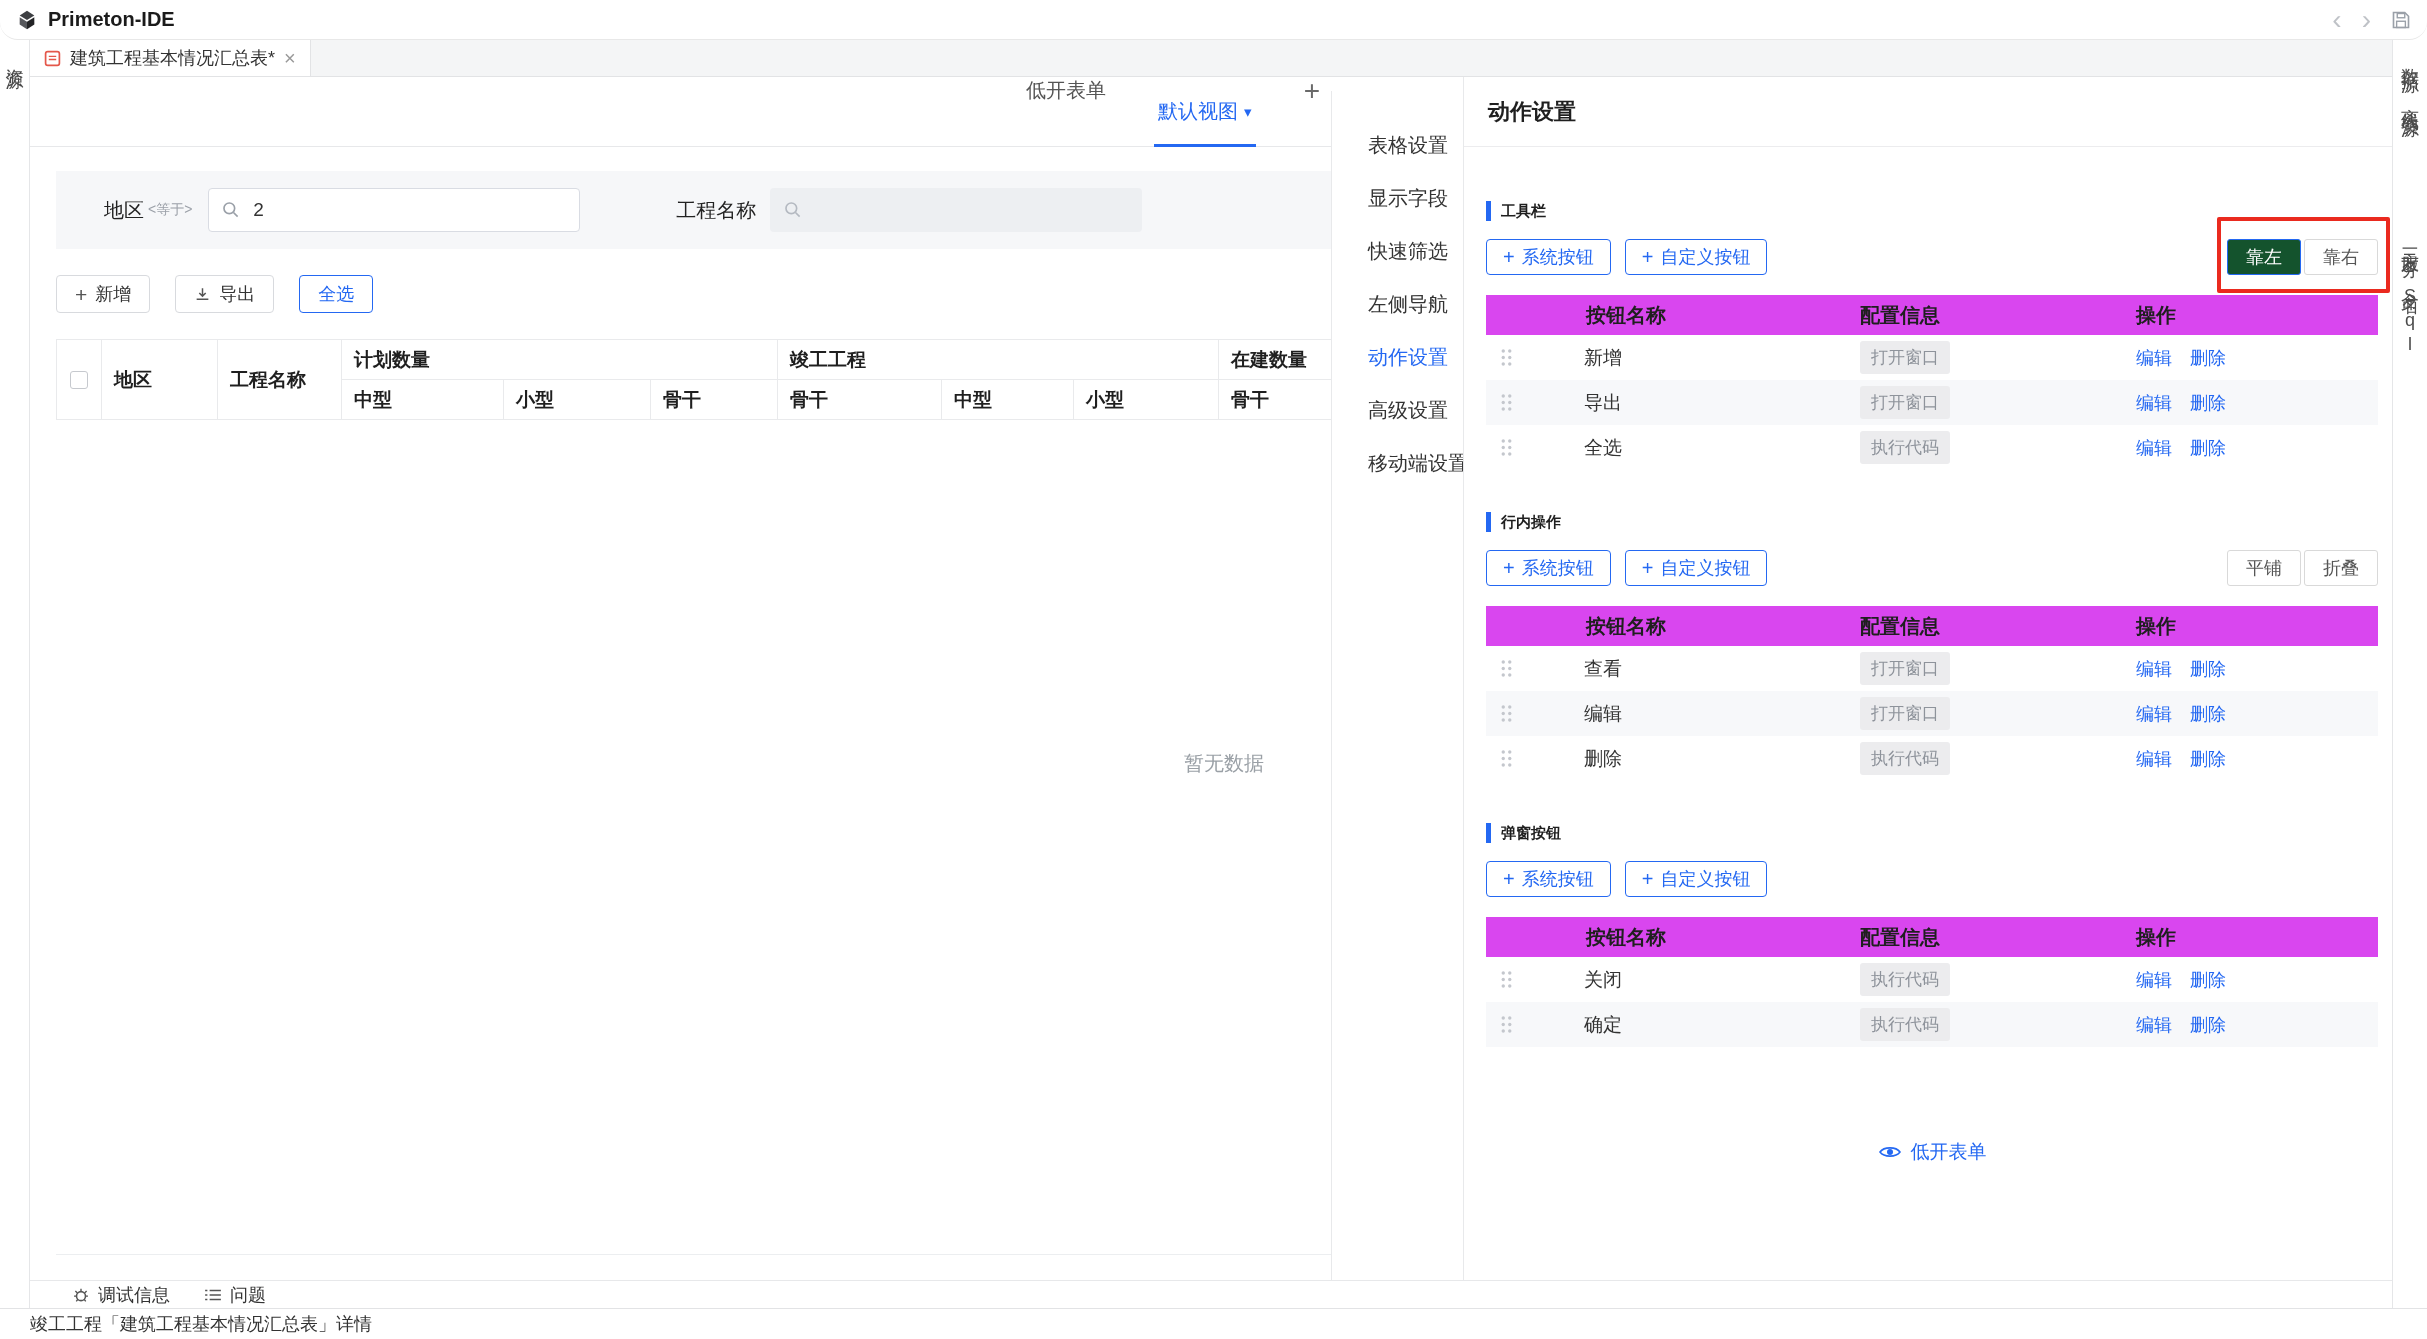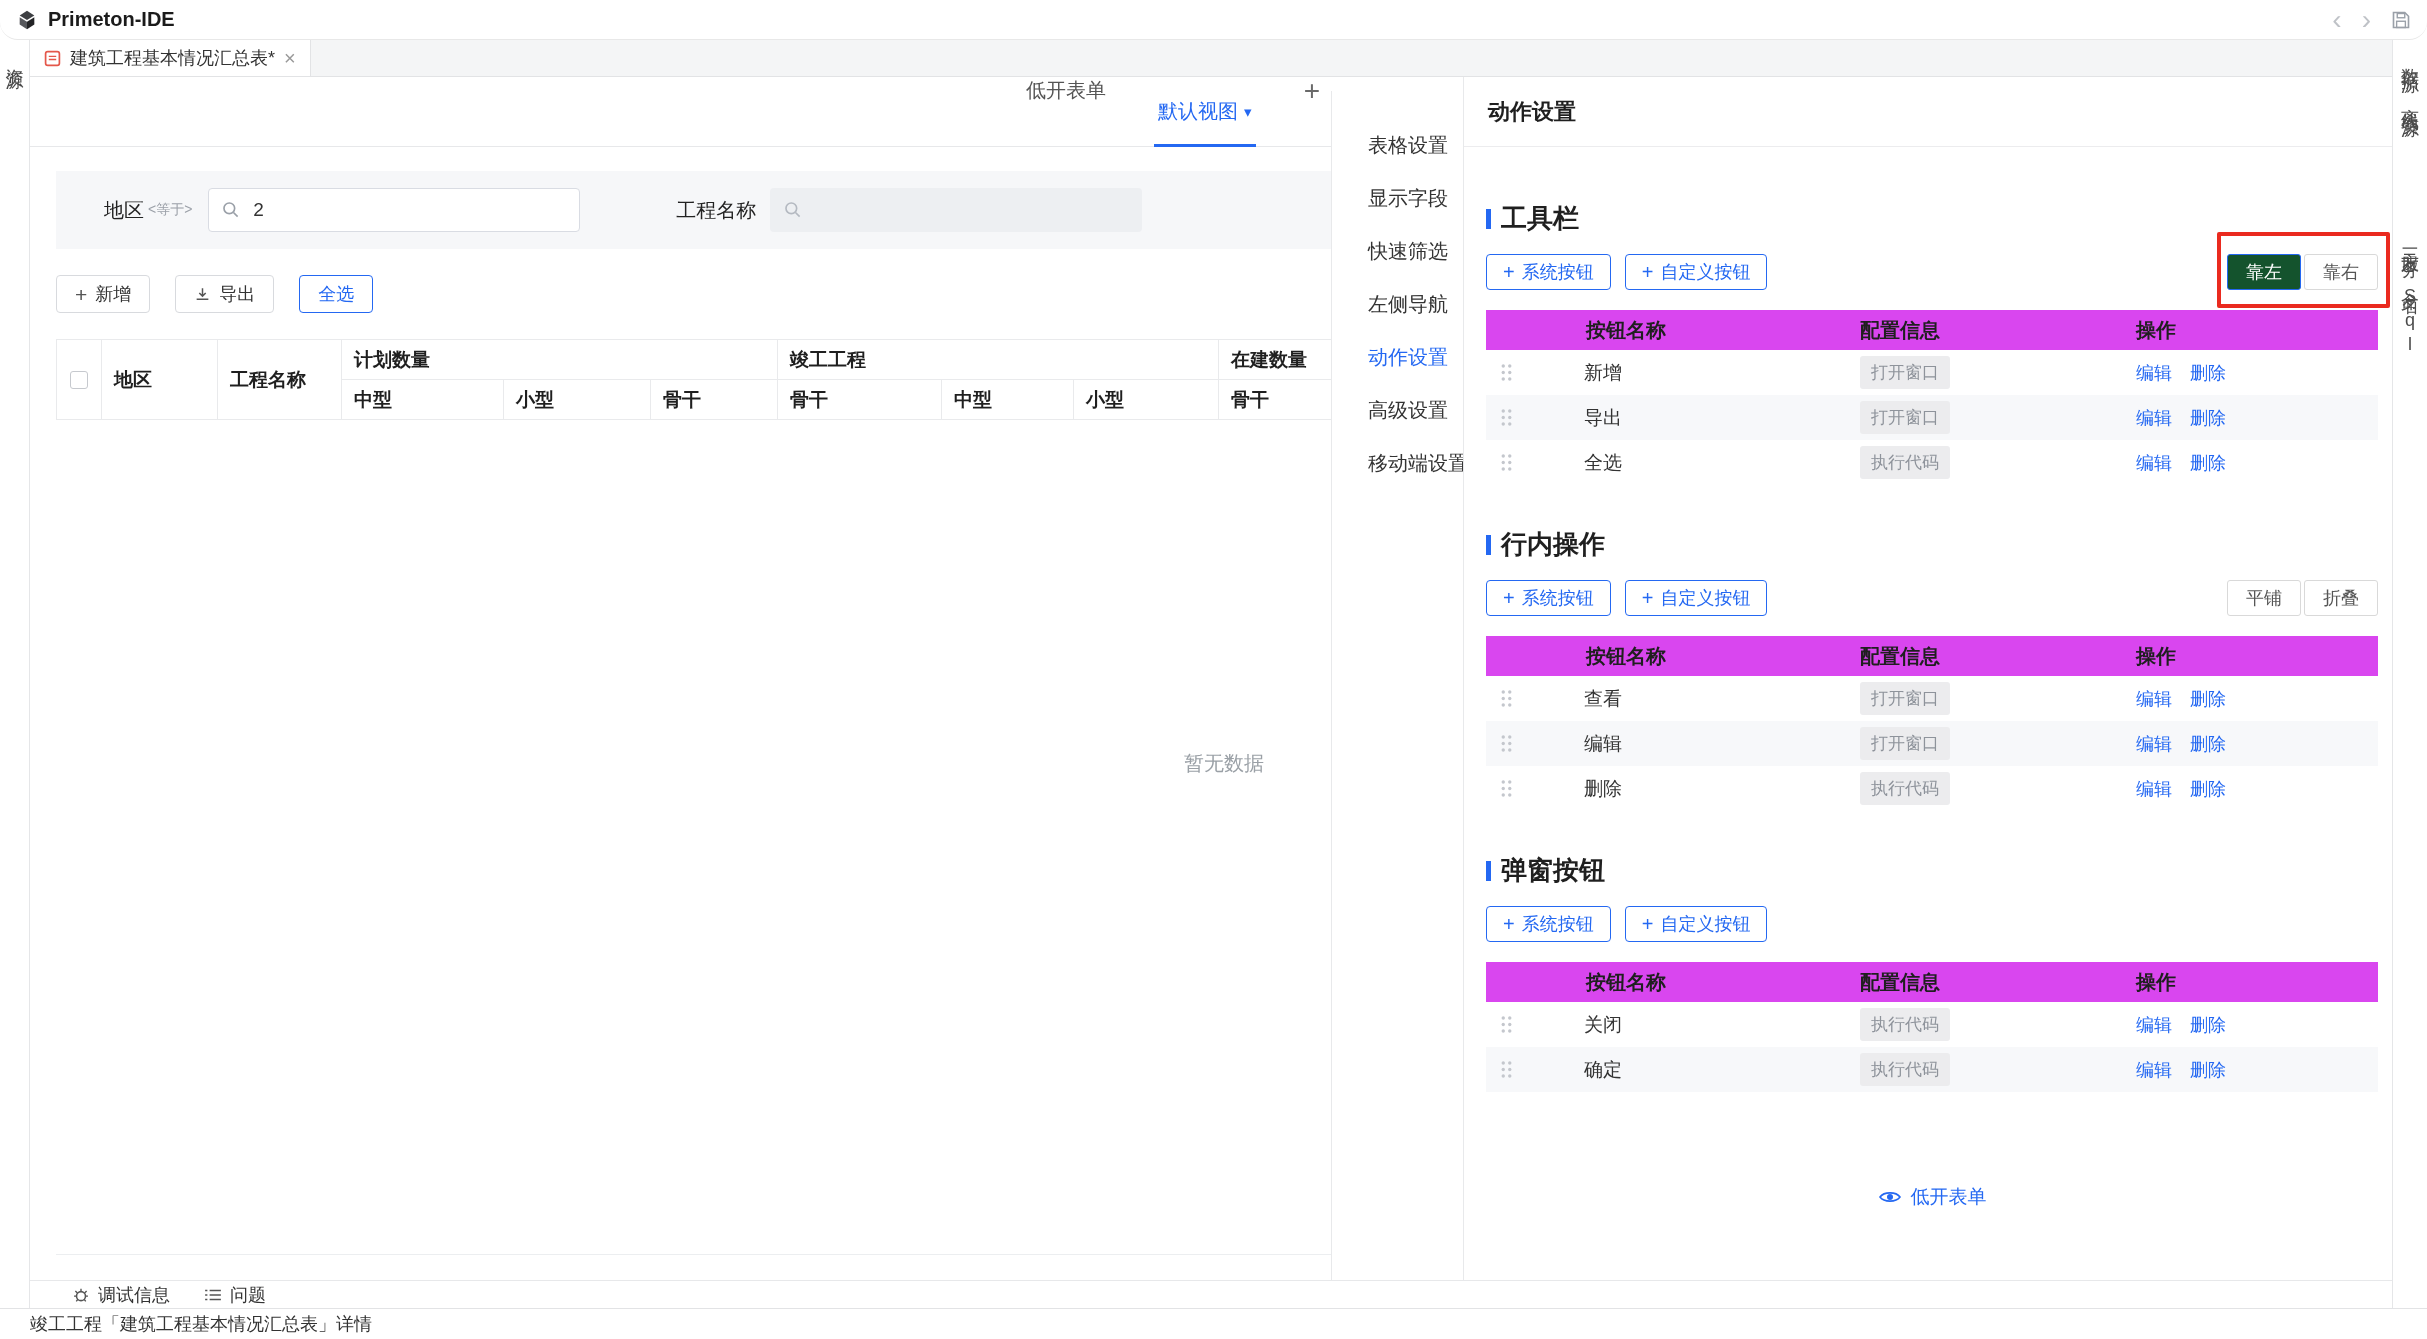--- a/index.html
+++ b/index.html
@@ -69,21 +69,21 @@
   
   .settings-nav { position:absolute; top:14px; bottom:0; left:1301px; width:132px; background:#fff; border-left:1px solid #e8e9eb; z-index:5; padding-top:28px; }
   .snav-item { height:53px; display:flex; align-items:center; padding-left:36px; font-size:20px; color:#333; cursor:pointer; white-space:nowrap; }
   .snav-item.active { color:#2468f2; }
 
   
   .panel { position:absolute; top:0; bottom:0; left:1433px; right:0; background:#fff; border-left:1px solid #e8e9eb; z-index:6; display:flex; flex-direction:column; }
   .panel-header { height:70px; flex:0 0 70px; display:flex; align-items:center; padding-left:24px; font-size:22px; font-weight:bold; color:#1f1f1f; border-bottom:1px solid #ececee; }
   .panel-body { flex:1 1 auto; overflow:hidden; padding:0 14px 0 22px; }
 
-  .sec-title { margin-top:54px; display:flex; align-items:center; gap:10px; font-size:26px; font-weight:bold; color:#1f1f1f; }
+  .sec-title { margin-top:54px; display:flex; align-items:center; gap:10px; font-size:15px; font-weight:bold; color:#1f1f1f; }
   .p-section:first-child .sec-title { margin-top:54px; }
   .p-section + .p-section .sec-title { margin-top:42px; }
   .sec-bar { width:5px; height:20px; background:#2468f2; }
 
   .sec-actions { margin-top:18px; display:flex; align-items:center; gap:14px; }
   .obtn { height:36px; padding:0 16px; display:inline-flex; align-items:center; gap:7px; border:1px solid #2468f2; color:#2468f2; background:#fff; border-radius:4px; font-size:18px; cursor:pointer; font-family:inherit; }
   .obtn .plus { font-size:20px; line-height:1; }
 
   .toggle-wrap { margin-left:auto; position:relative; display:flex; gap:3px; }
   .toggle { width:74px; height:36px; border:1px solid #d9d9d9; background:#fff; color:#555; font-size:18px; border-radius:3px; cursor:pointer; font-family:inherit; }

